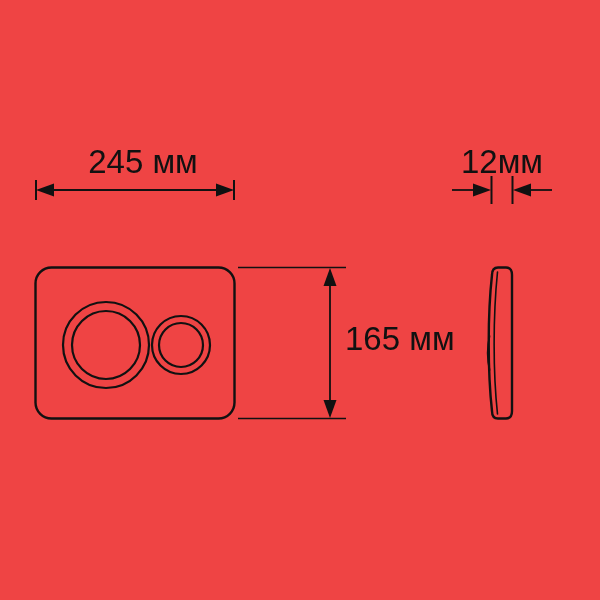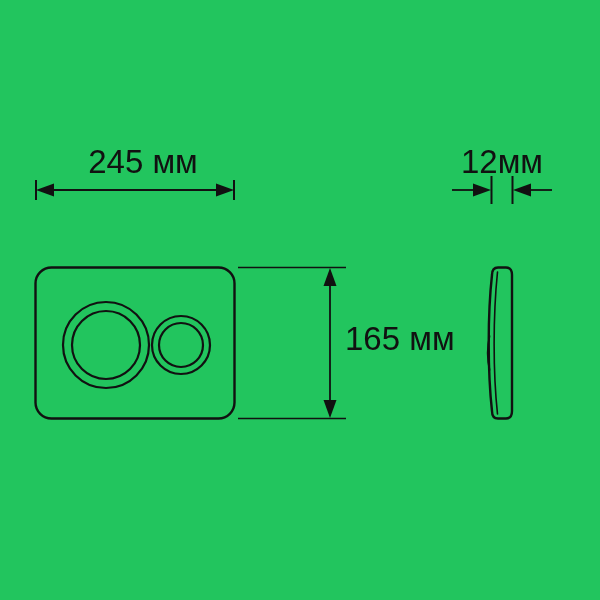--- a/index.html
+++ b/index.html
@@ -4,21 +4,21 @@
 <style>
   html, body {
     margin: 0;
     padding: 0;
     background: #ffffff;
   }
   .canvas {
     position: relative;
     width: 600px;
     height: 600px;
-    background: #22c55e;
+    background: #ef4444;
     overflow: hidden;
   }
   svg.drawing {
     display: block;
     color: var(--line, #111111);
   }
   .dim-label {
     font-family: "Liberation Sans", "DejaVu Sans", sans-serif;
     font-size: 33px;
     fill: currentColor;

